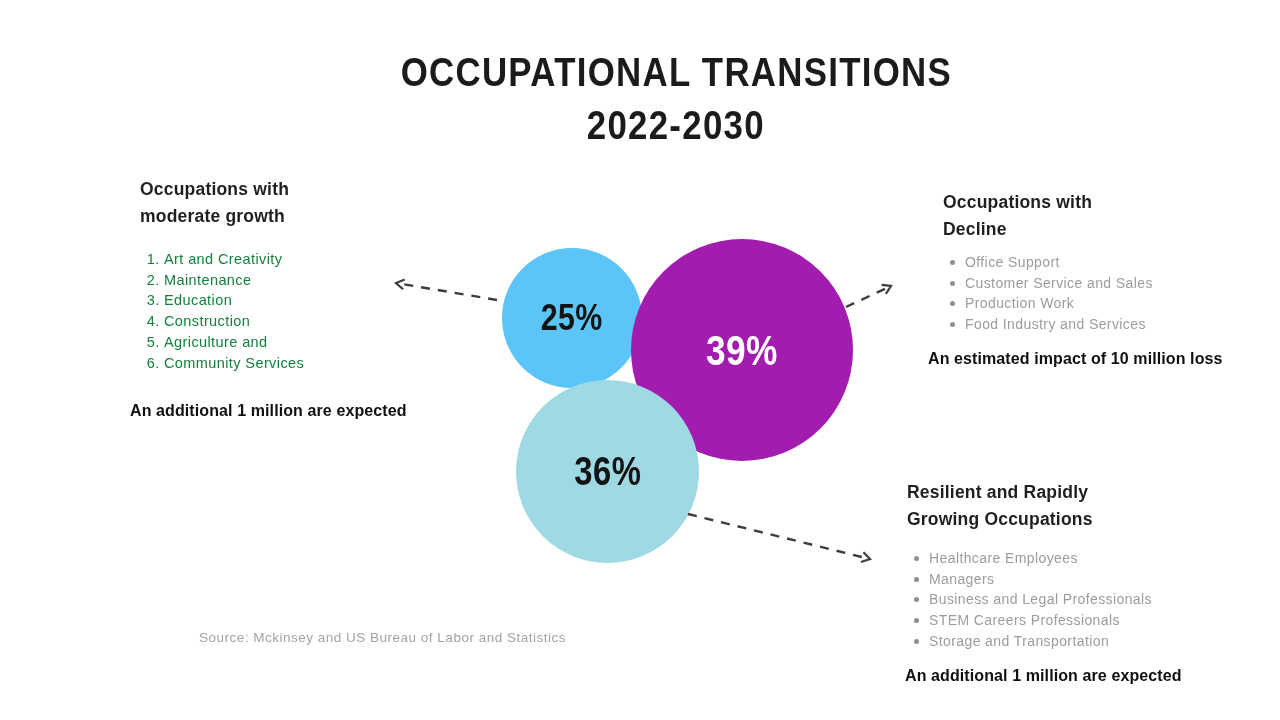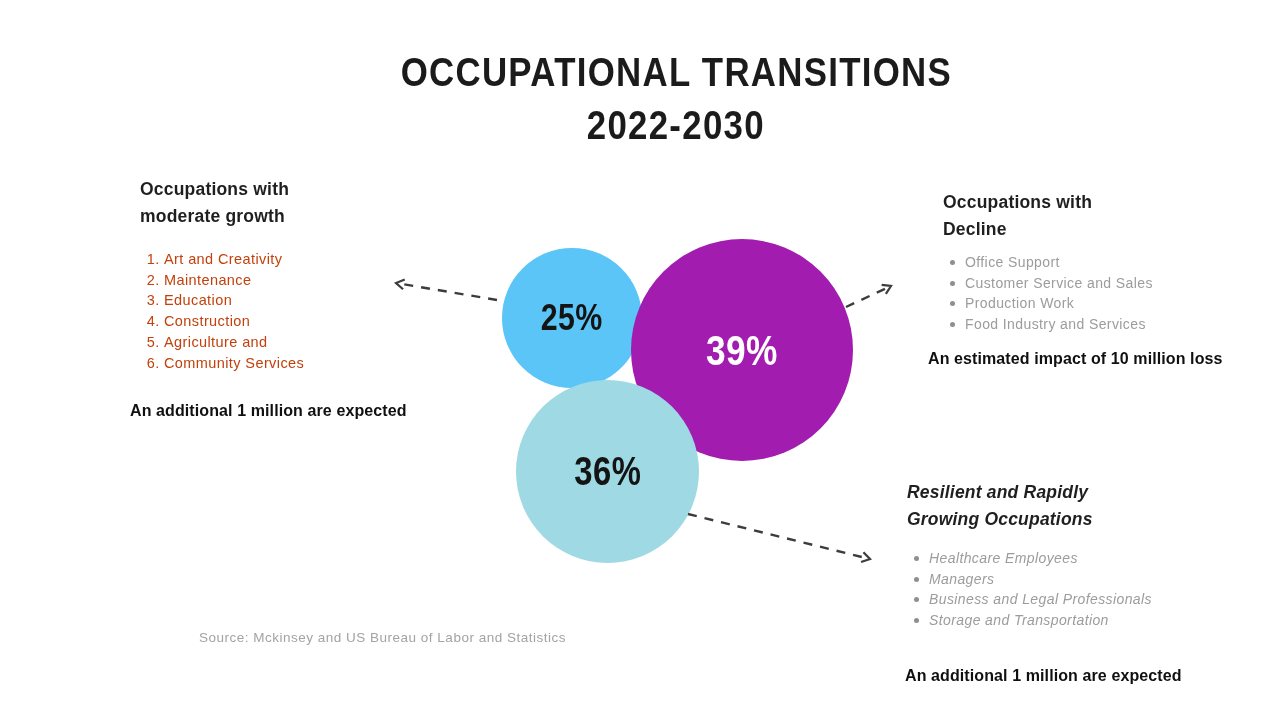--- a/index.html
+++ b/index.html
@@ -13,24 +13,24 @@
   
   .title-block { position:absolute; top:46px; left:0; width:1280px; text-align:center; color:#1b1b1b;margin-left:36px; }
   .title-line { font-size:41px; font-weight:700; letter-spacing:1.5px; line-height:53px; }
   .title-line > span { display:inline-block; transform:scaleX(0.85); transform-origin:center; white-space:nowrap; }
 
   
   .section { position:absolute; color:#1f1f1f; }
   .section-heading { font-size:17.5px; font-weight:700; line-height:27px; letter-spacing:0.2px; color:#1f1f1f; }
   .sec-moderate { left:140px; top:176px; width:280px; }
   .sec-decline { left:943px; top:189px; width:250px; }
-  .sec-resilient { left:907px; top:479px; width:270px;font-style:italic; }
+  .sec-resilient { left:907px; top:479px; width:270px; }
 
   .num-list { margin:19px 0 0 0; padding-left:24px; list-style:decimal; }
-  .num-list li { font-size:14.5px; line-height:20.7px; color:#c2410c; letter-spacing:0.4px; }
+  .num-list li { font-size:14.5px; line-height:20.7px; color:#15803d; letter-spacing:0.4px; }
 
   .bullet-list { margin:9px 0 0 0; padding-left:4px; list-style:none; }
   .bullet-list li { position:relative; font-size:14px; line-height:20.7px; color:#9c9c9c; letter-spacing:0.4px; padding-left:18px; }
   .bullet-list li::before { content:''; position:absolute; left:3px; top:8px; width:5px; height:5px; border-radius:50%; background:#8f8f8f; }
   .sec-resilient .bullet-list { margin-top:15px; }
 
   .note { position:absolute; font-size:16px; font-weight:700; color:#101010; letter-spacing:0.1px; white-space:nowrap; }
   .note-moderate { left:130px; top:402px; }
   .note-decline { left:928px; top:350px; }
   .note-resilient { left:905px; top:667px; }
@@ -94,20 +94,21 @@
 
   <div class="section sec-resilient">
     <div class="section-heading">
       <div>Resilient and Rapidly</div>
       <div>Growing Occupations</div>
     </div>
     <ul class="bullet-list">
       <li>Healthcare Employees</li>
       <li>Managers</li>
       <li>Business and Legal Professionals</li>
+      <li>STEM Careers Professionals</li>
       <li>Storage and Transportation</li>
     </ul>
   </div>
   <div class="note note-resilient">An additional 1 million are expected</div>
 
   <div class="bubble bubble-moderate">
     <span class="bubble-label">25%</span>
   </div>
   <div class="bubble bubble-decline">
     <span class="bubble-label">39%</span>

